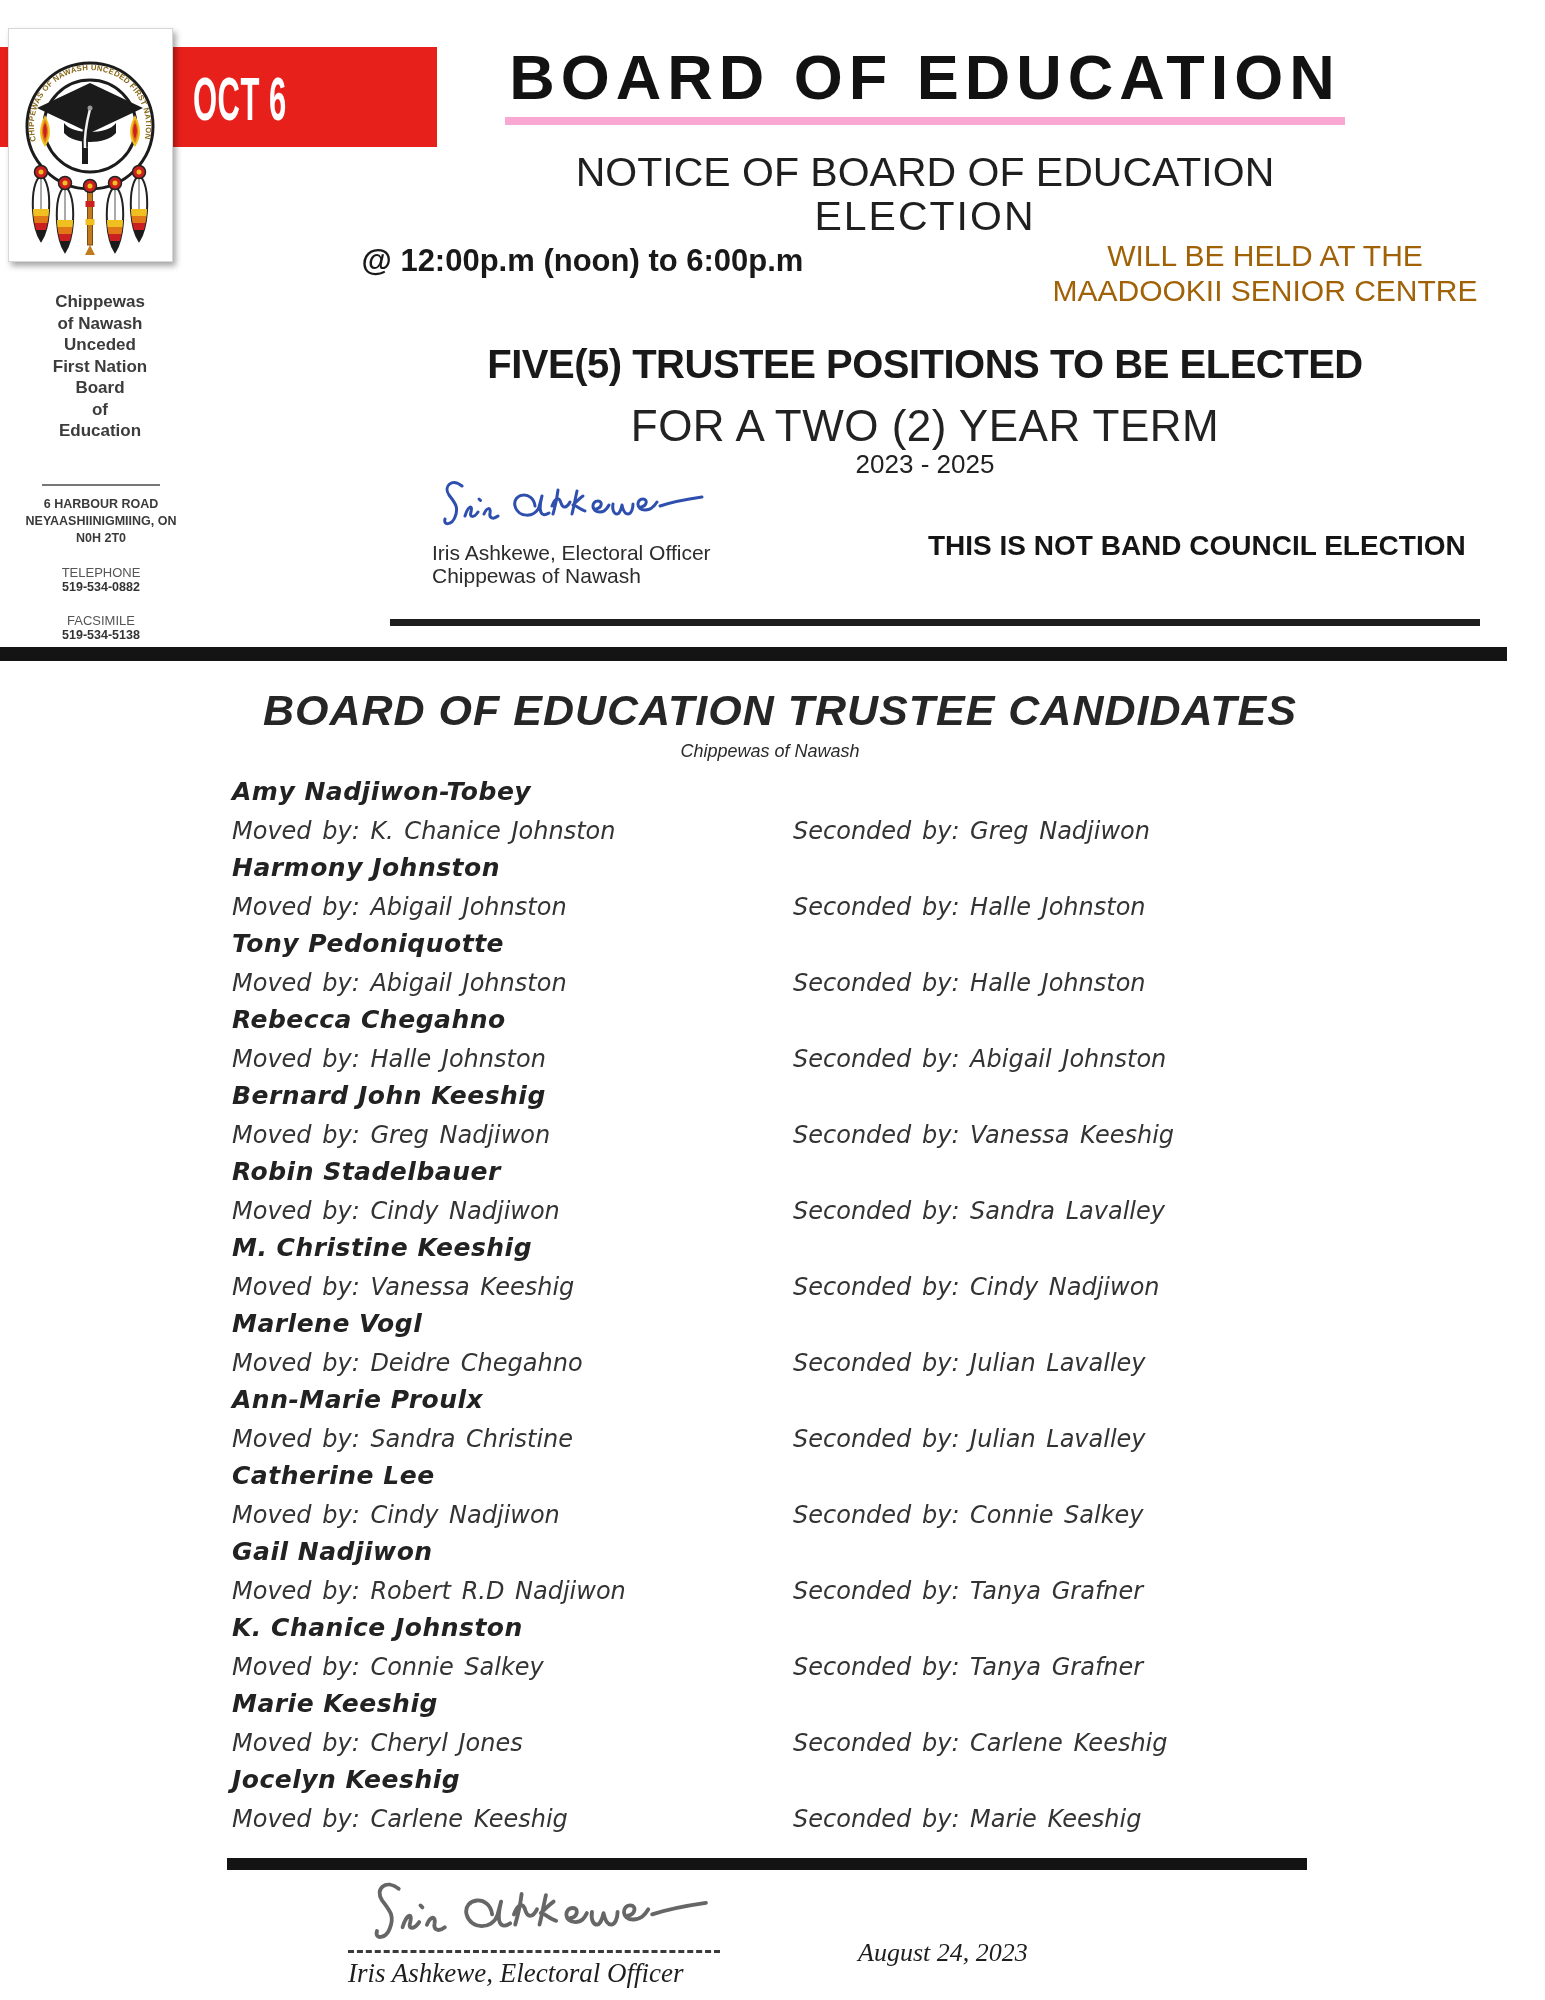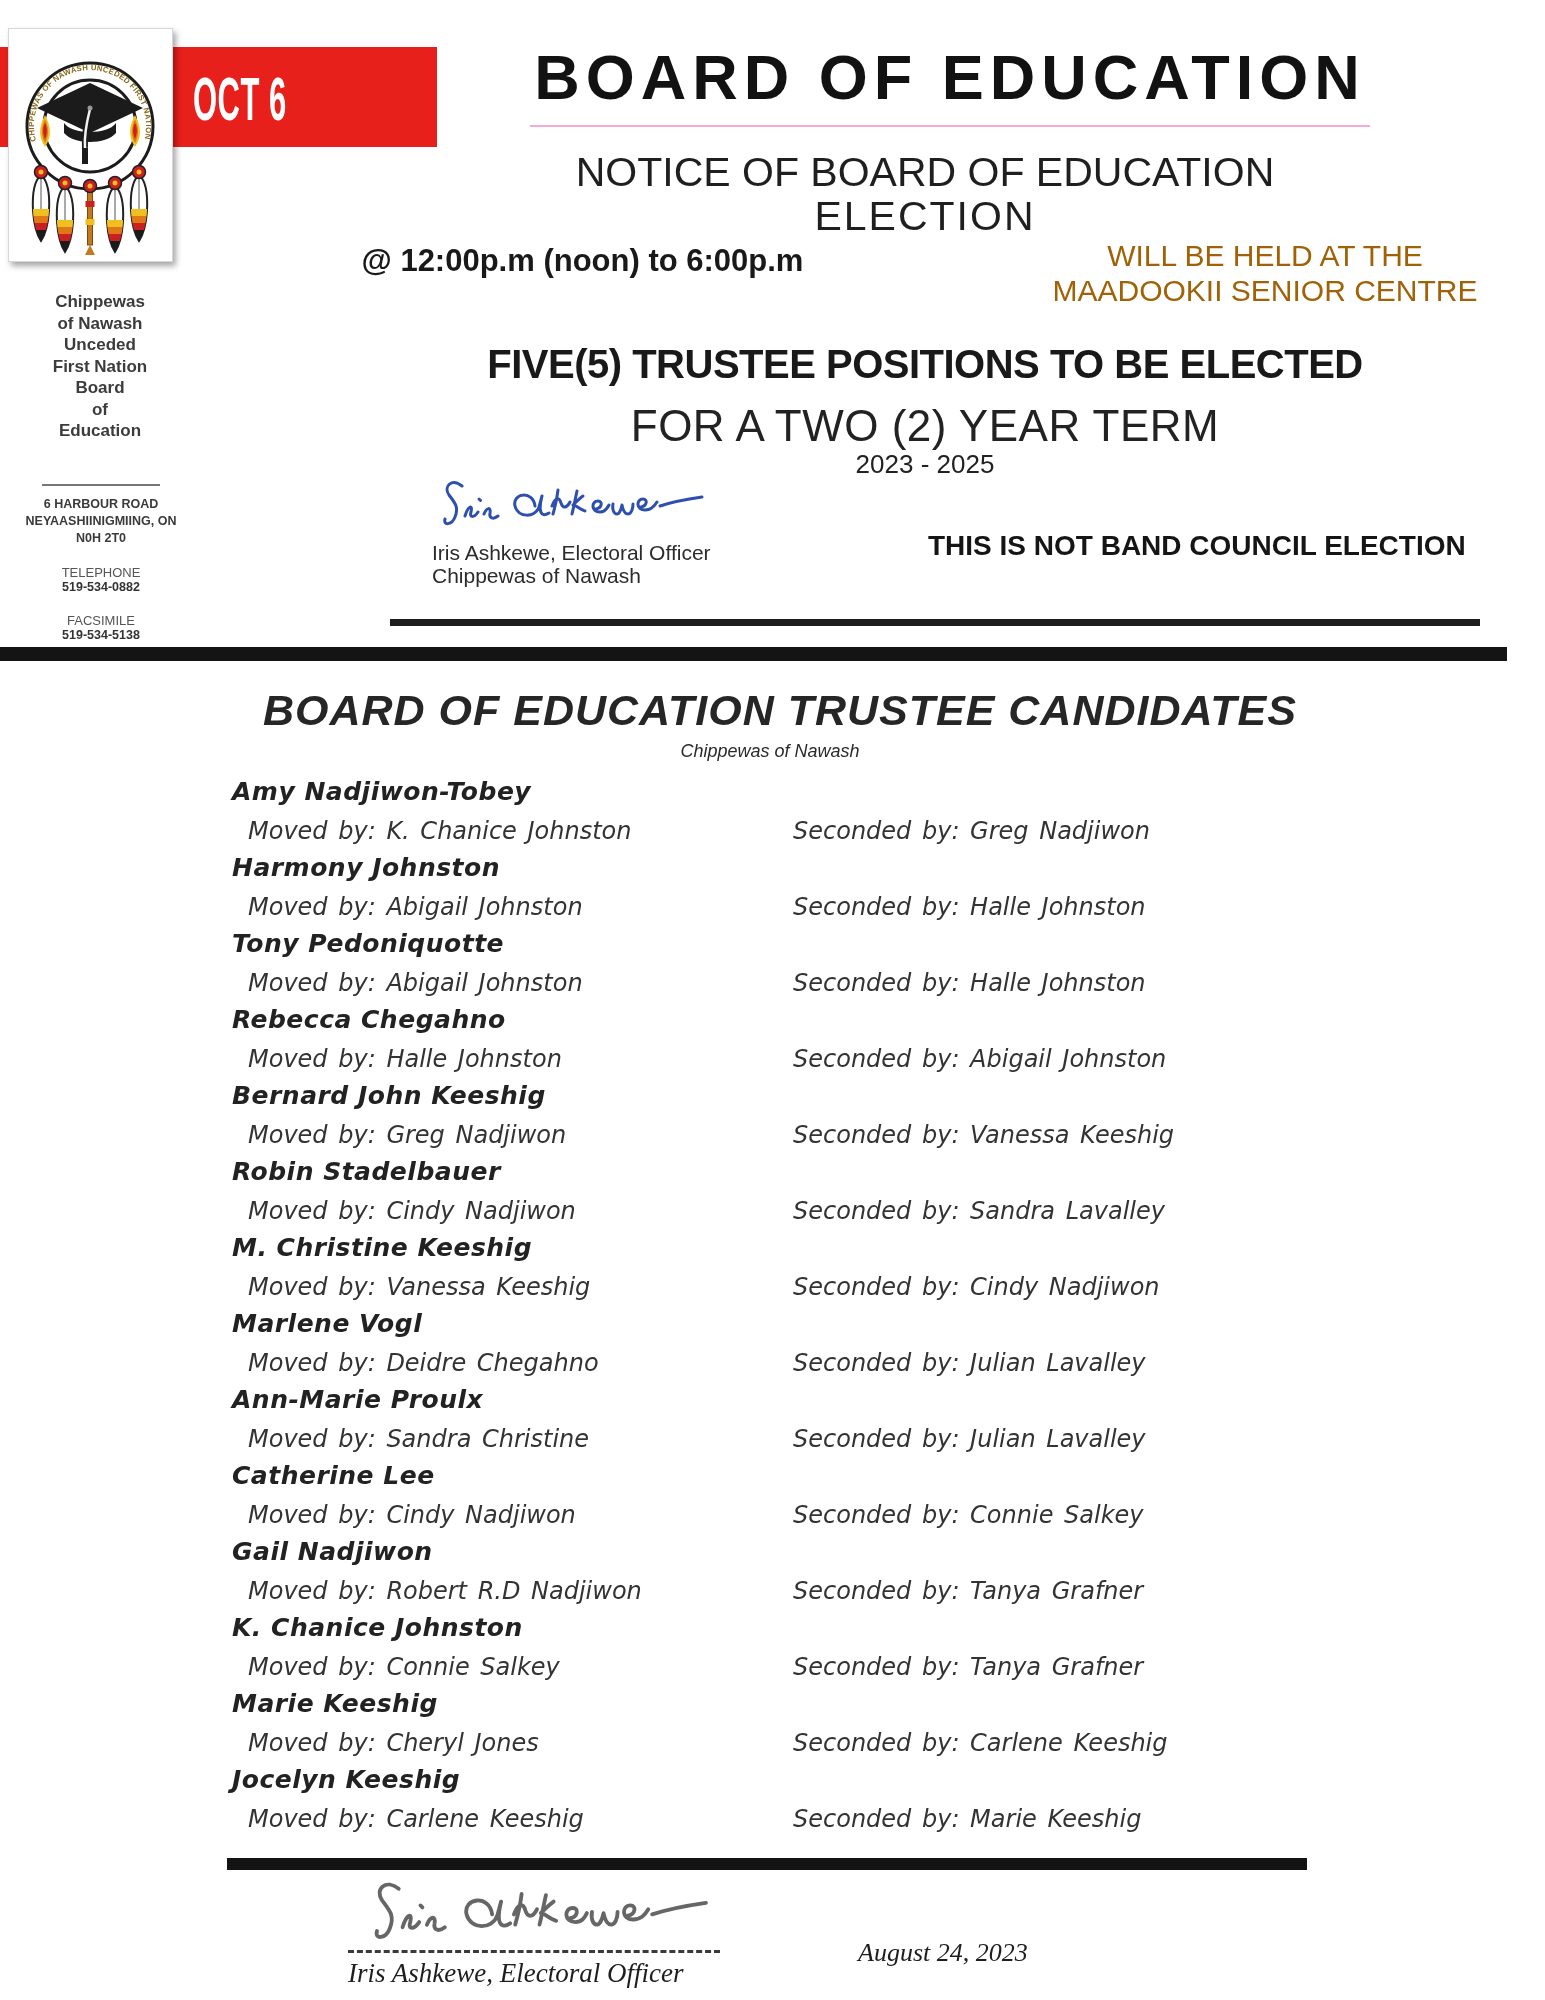--- a/index.html
+++ b/index.html
@@ -20,21 +20,21 @@
         font-size:17px;line-height:21.5px;color:#3c3c3c;}
   .addr-rule{position:absolute;left:42px;top:484px;width:118px;border-top:2px solid #777;}
   .addr{position:absolute;left:10px;top:496px;width:182px;text-align:center;color:#3a3a3a;}
   .addr .a1{font-weight:700;font-size:12.5px;line-height:17px;}
   .addr .lbl{margin-top:18px;font-size:13px;line-height:15px;color:#555;}
   .addr .num{font-weight:700;font-size:12.5px;line-height:15px;color:#333;}
 
   
   .main-title{position:absolute;left:505px;top:46px;width:840px;text-align:center;font-size:63px;
         line-height:63px;font-weight:700;letter-spacing:6px;color:#121212;white-space:nowrap;
-        border-bottom:2px solid #f9a8d4;padding-bottom:16px;margin-left:25px;}
+        border-bottom:8px solid #f9a8d4;padding-bottom:8px;}
   .notice{position:absolute;left:300px;top:150px;width:1250px;text-align:center;font-size:41px;
         line-height:44px;color:#1f1f1f;}
   .notice .l2{letter-spacing:2px;}
   .datetime{position:absolute;left:350px;top:243px;width:465px;text-align:center;font-weight:700;
         font-size:31px;line-height:36px;color:#191919;white-space:nowrap;}
   .venue{position:absolute;left:1035px;top:238px;width:460px;text-align:center;font-size:30px;
         line-height:35px;color:#a16207;white-space:nowrap;}
   .positions{position:absolute;left:300px;top:342px;width:1250px;text-align:center;font-weight:700;
         font-size:40px;letter-spacing:-0.5px;color:#191919;white-space:nowrap;}
   .term{position:absolute;left:300px;top:401px;width:1250px;text-align:center;font-size:44px;
@@ -51,21 +51,21 @@
 
   
   .cand-title{position:absolute;left:80px;top:686px;width:1400px;text-align:center;font-size:43px;
         font-style:italic;font-weight:700;letter-spacing:1px;color:#262626;white-space:nowrap;}
   .cand-sub{position:absolute;left:80px;top:741px;width:1380px;text-align:center;font-size:18px;
         font-style:italic;color:#2a2a2a;}
   .cand-list{position:absolute;left:0;top:777px;width:1545px;}
   .cand{position:relative;height:76px;}
   .cand-name{position:absolute;left:232px;top:0;font-size:25px;font-weight:700;font-style:italic;
         letter-spacing:.5px;color:#222;font-family:"DejaVu Sans",sans-serif;white-space:nowrap;}
-  .cand-moved{position:absolute;left:248px;top:40px;font-size:24px;font-style:italic;color:#333;
+  .cand-moved{position:absolute;left:232px;top:40px;font-size:24px;font-style:italic;color:#333;
         font-family:"DejaVu Sans",sans-serif;word-spacing:3px;white-space:nowrap;}
   .cand-seconded{position:absolute;left:793px;top:40px;font-size:24px;font-style:italic;color:#333;
         font-family:"DejaVu Sans",sans-serif;word-spacing:3px;white-space:nowrap;}
 
   
   .bar-bottom{position:absolute;left:227px;top:1858px;width:1080px;height:12px;background:#141414;}
   .sig-foot{position:absolute;left:362px;top:1872px;}
   .dash-line{position:absolute;left:348px;top:1950px;width:372px;border-top:3px dashed #3a3a3a;}
   .foot-officer{position:absolute;left:348px;top:1958px;font-family:"Liberation Serif",serif;
         font-style:italic;font-size:27px;color:#1e1e1e;white-space:nowrap;}

